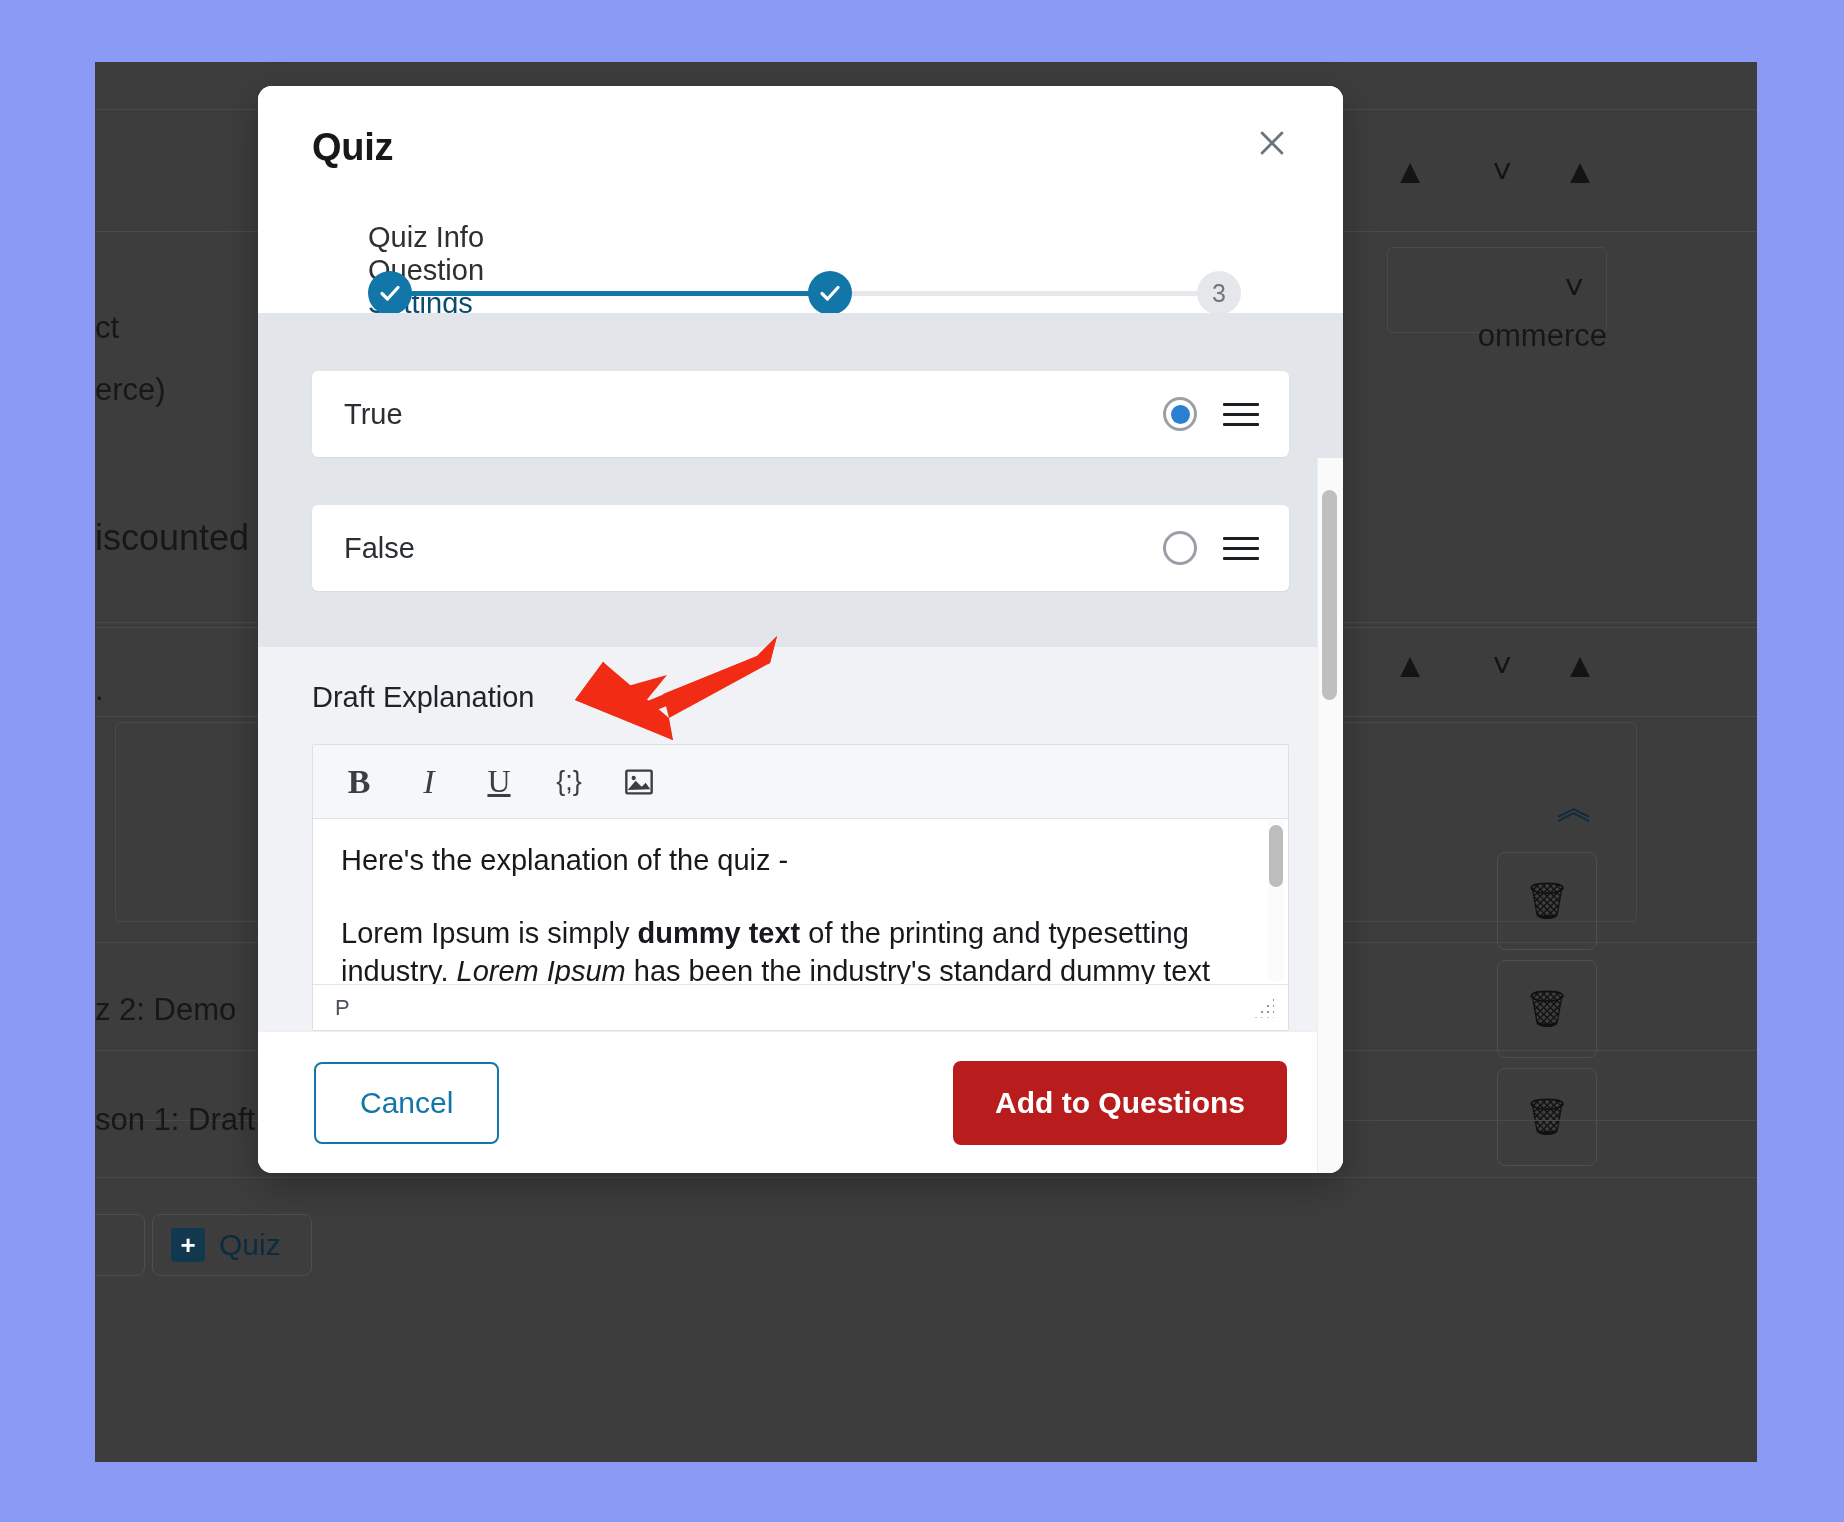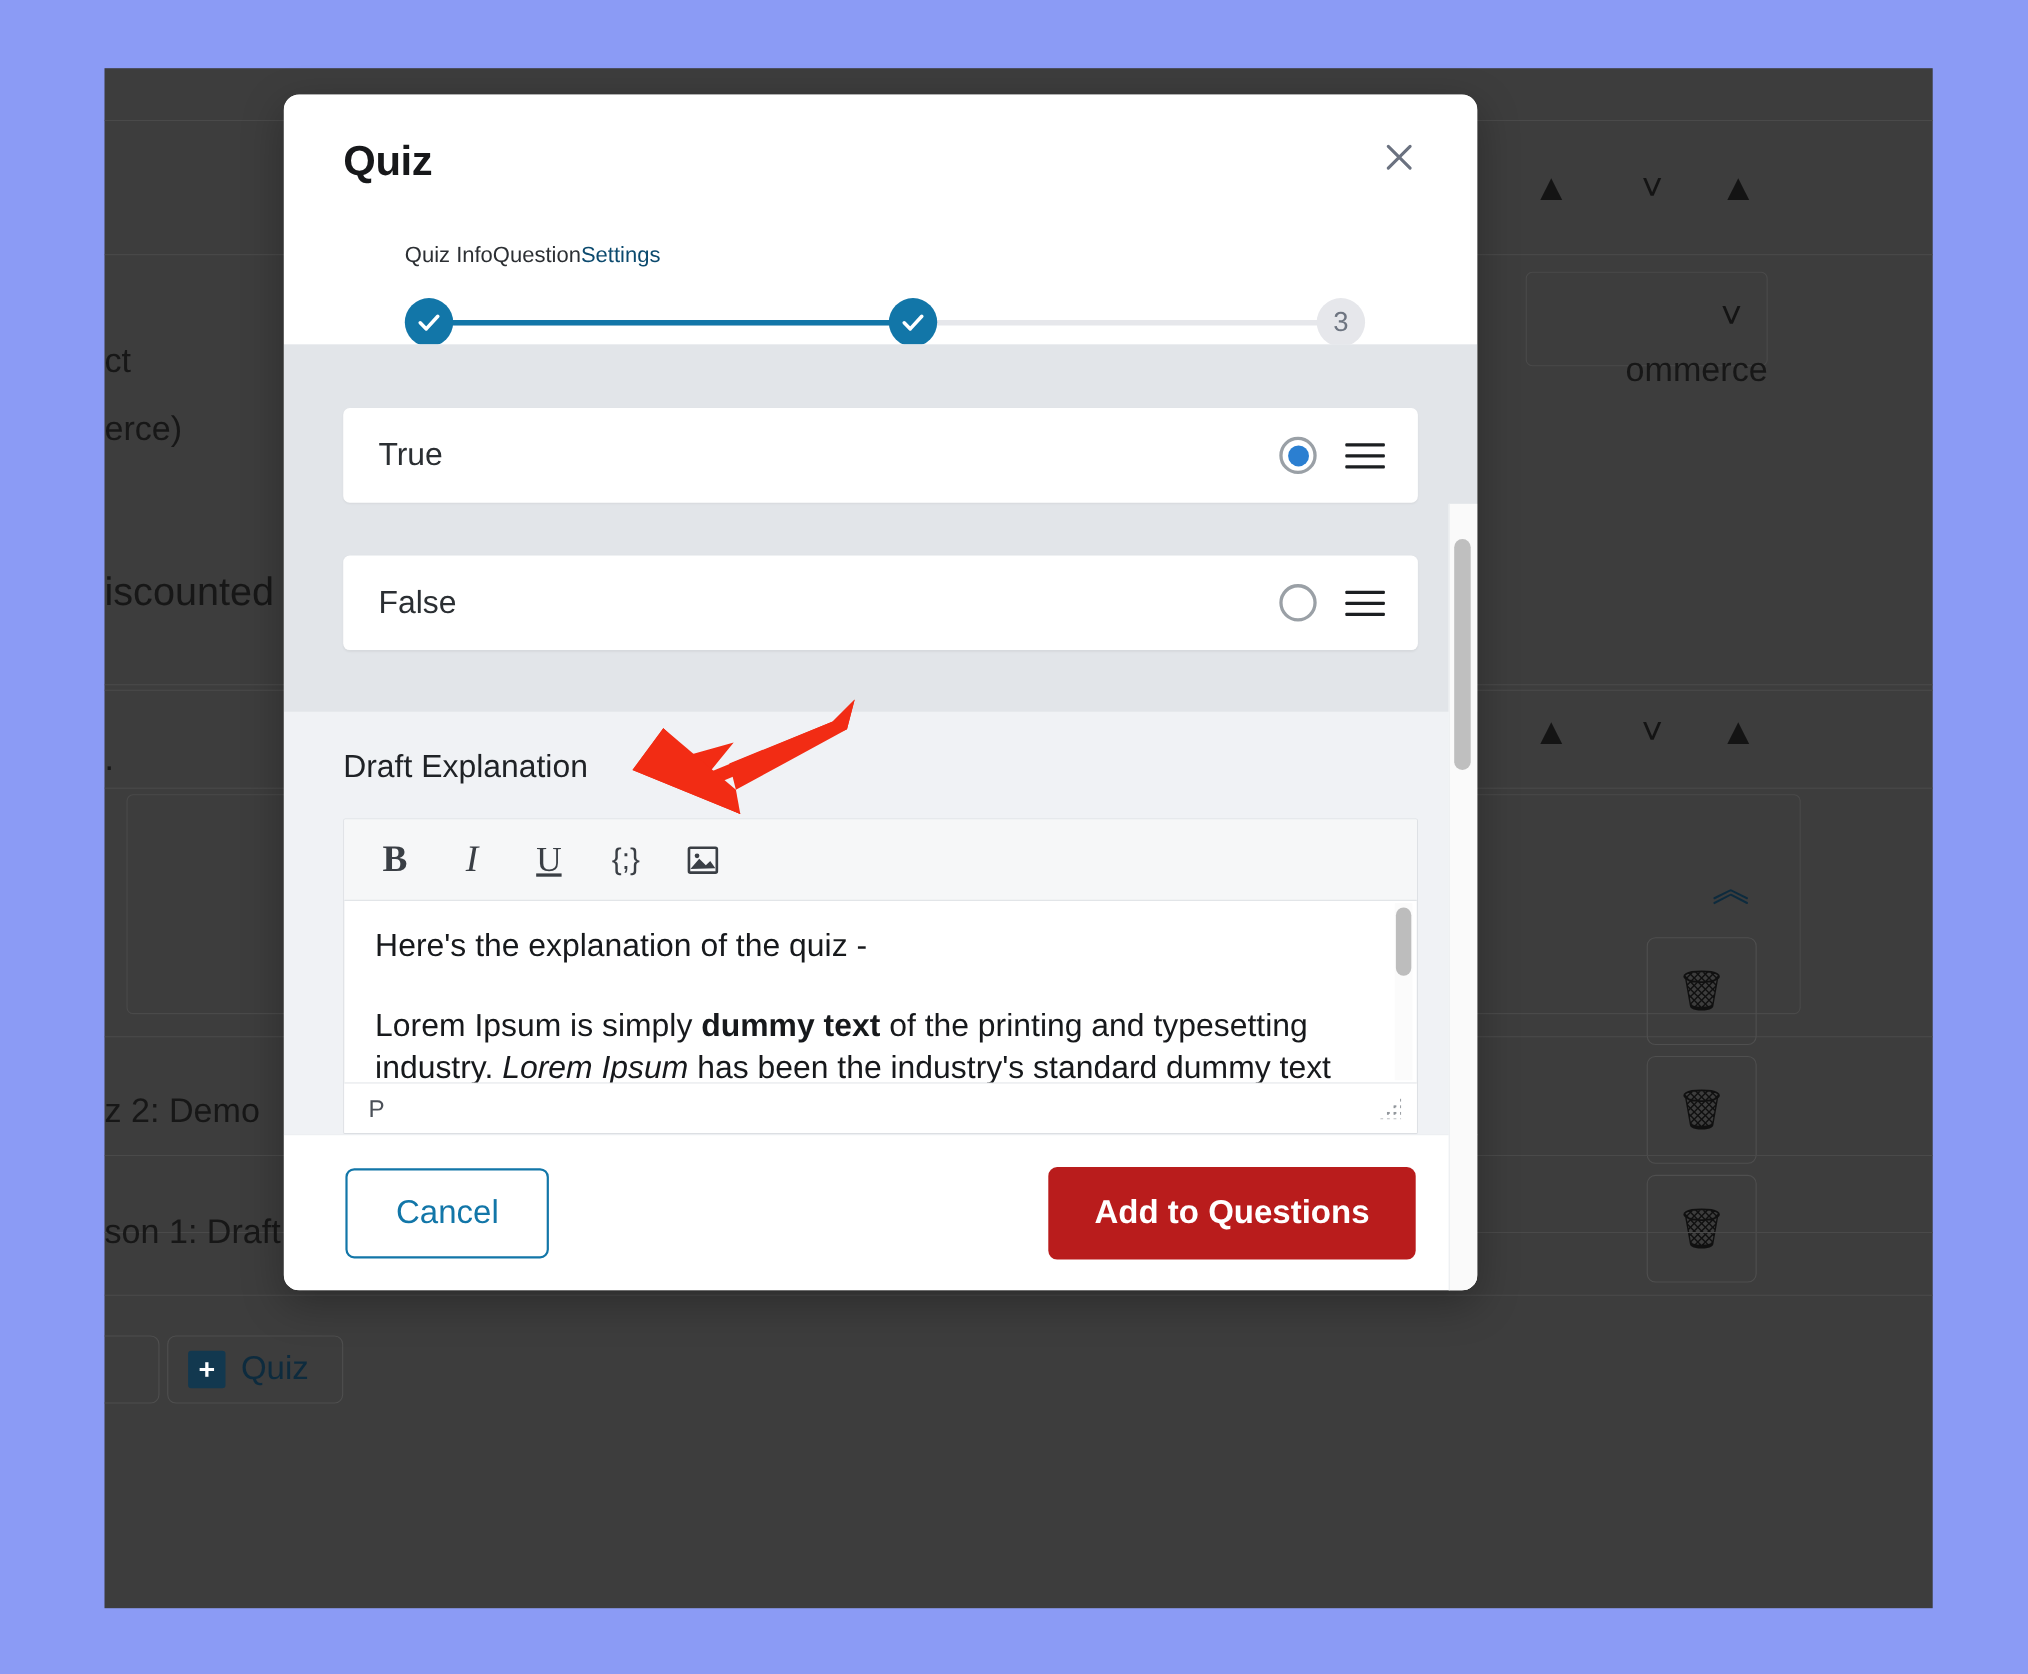--- a/index.html
+++ b/index.html
@@ -82,21 +82,21 @@
   }
   .m-close svg{ width:34px;height:34px; }
 
   
   .stepper{
     margin:52px 56px 0 56px;
     position:relative; height:92px;
   }
   .step-labels{
     display:flex; justify-content:flex-start;
-    font-size:20px; color:#2c2f33;
+    font-size:29px; color:#2c2f33;flex-direction:column;
   }
   .step-labels .s3{ color:#0c4a6e; }
   .step-track{
     position:absolute; left:16px; right:16px; top:70px;
     height:5px; background:#e6e7eb; border-radius:3px;
   }
   .step-fill{
     position:absolute; left:16px; top:70px;
     width:442px; height:5px; background:#1276a8; border-radius:3px;
   }

